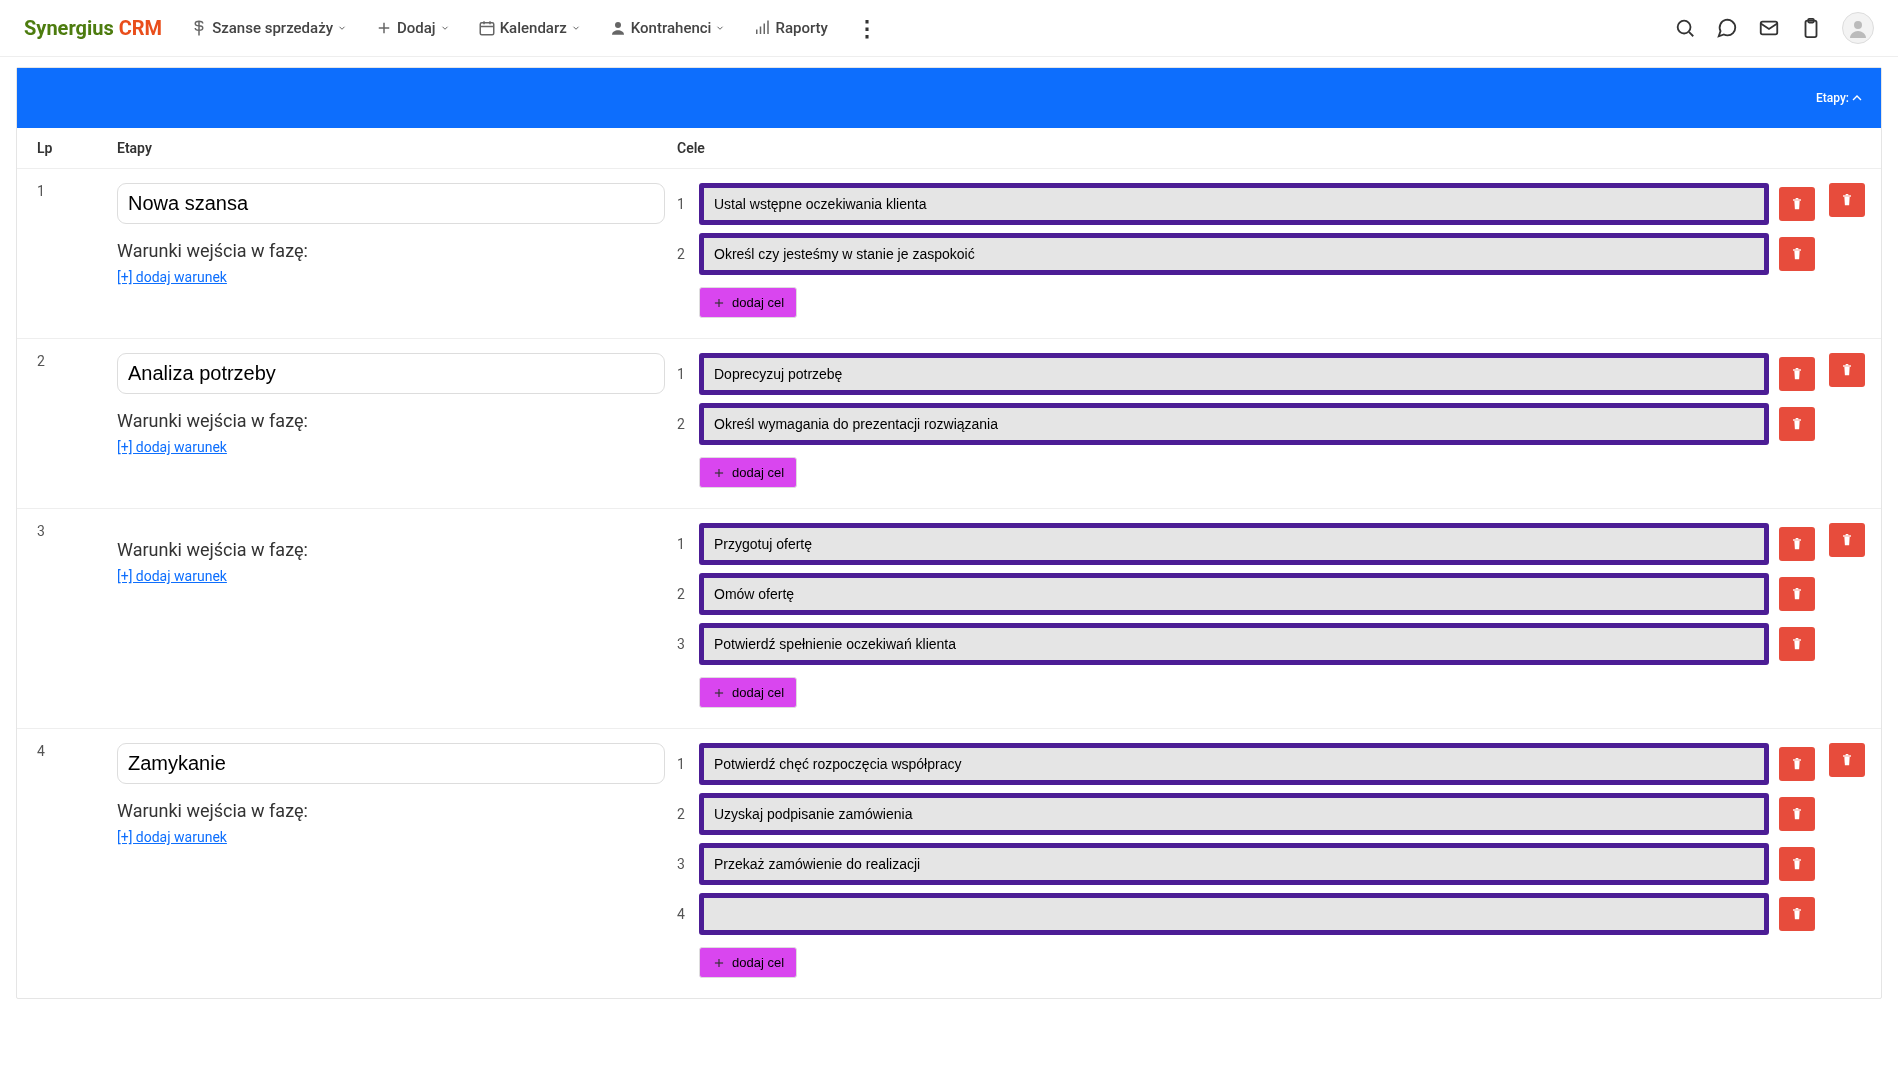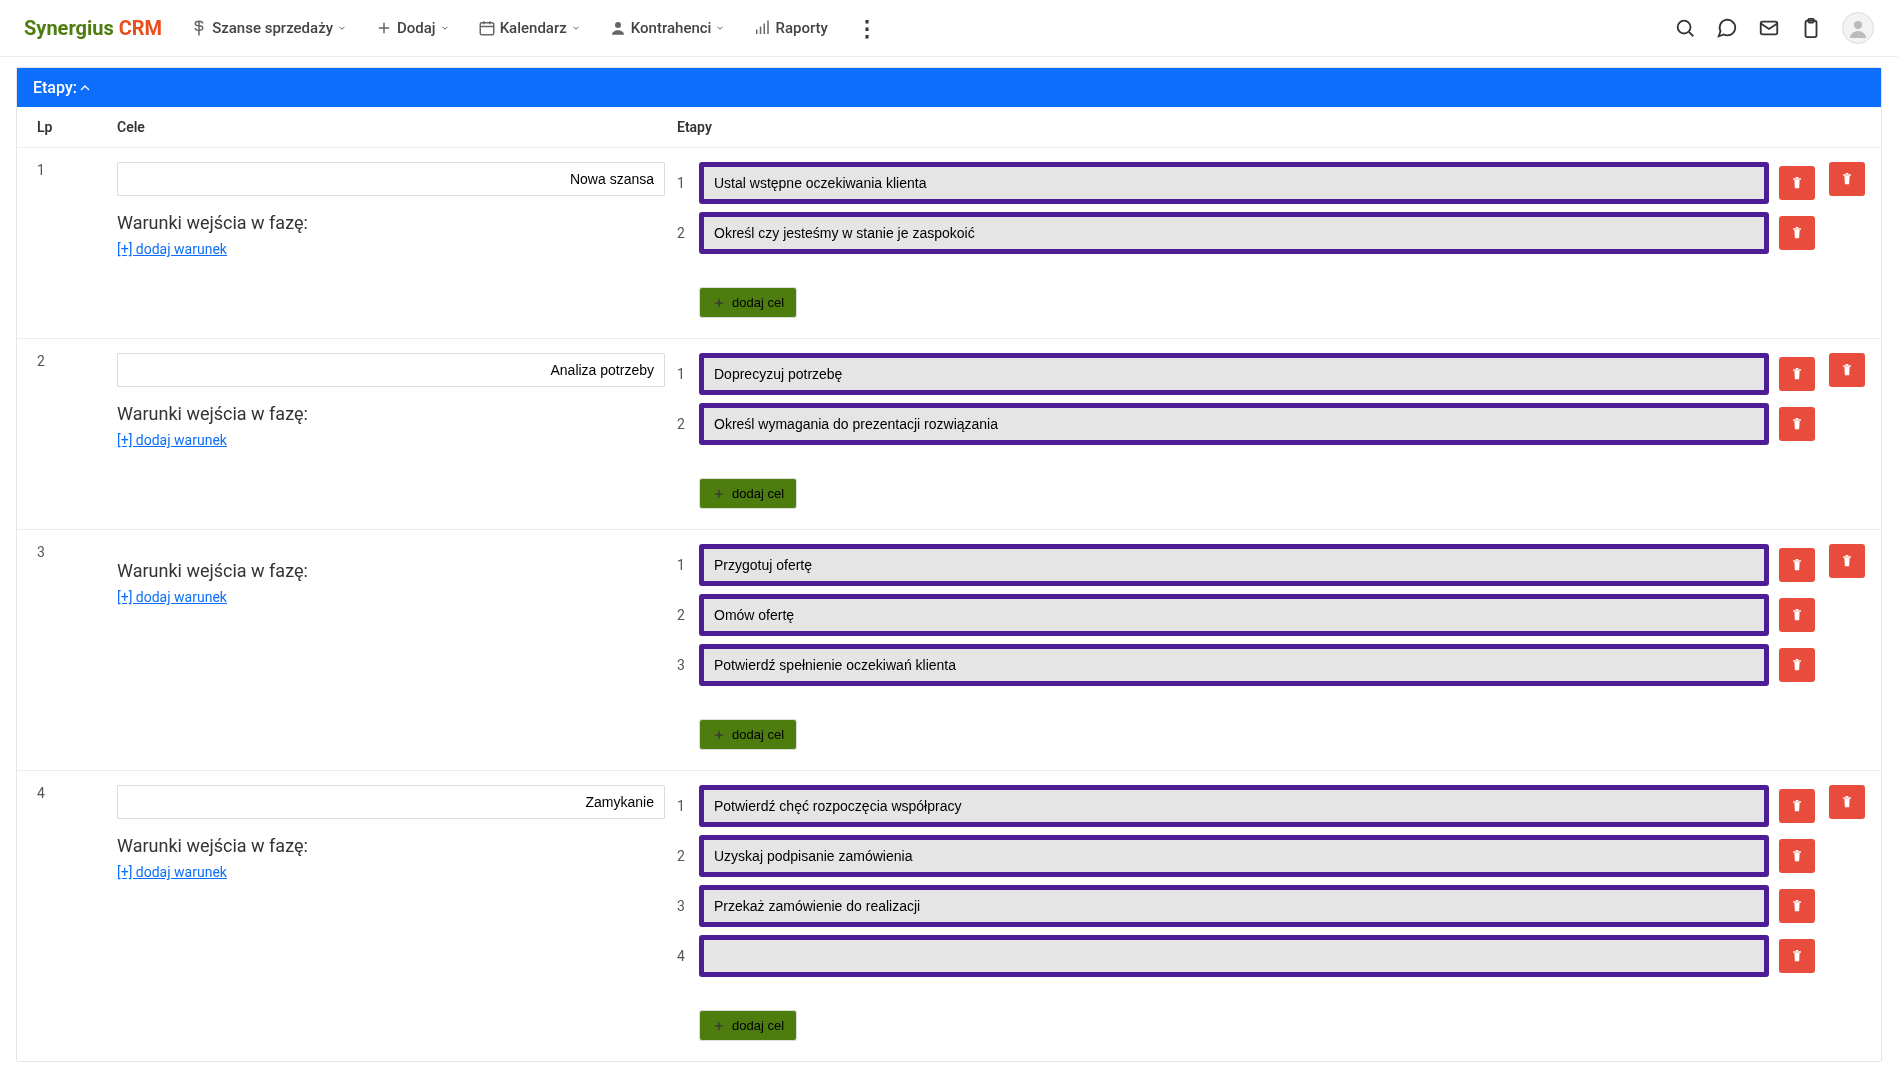--- a/index.html
+++ b/index.html
@@ -33,25 +33,25 @@
 .spacer { flex: 1; }
 .topbar-right { display: flex; align-items: center; gap: 20px; }
 .ticon { width: 22px; height: 22px; color: #333; cursor: pointer; display:flex; align-items:center; justify-content:center; }
 .avatar { width: 32px; height: 32px; border-radius: 50%; background: #f3f3f3; border: 1px solid #ddd; display:flex; align-items:center; justify-content:center; overflow:hidden; }
 .avatar svg { width: 24px; height: 24px; }
 
 .panel { margin: 10px 16px 30px; border: 1px solid #e5e5e5; border-radius: 2px; }
 .panel-header {
   background: #0d6efd;
   color: #fff;
-  padding: 10px 16px;
-  font-size: 16px;
+  padding: 22px 16px;
+  font-size: 12px;
   font-weight: 500;
   display: flex;
-  justify-content: flex-start;
+  justify-content: flex-end;
   align-items: center;
 }
 .panel-header .caret { width: 16px; height: 16px; fill: #fff; cursor:pointer; }
 
 .thead {
   display: grid;
   grid-template-columns: 80px 560px 1fr;
   padding: 12px 16px 12px 20px;
   font-weight: 600;
   font-size: 14px;
@@ -63,24 +63,23 @@
   border-top: 1px solid #eee;
   padding: 14px 16px 20px 20px;
 }
 .lp { color: #555; font-size: 14px; }
 .stage-col {}
 .stage-input {
   width: 100%;
   max-width: 548px;
   padding: 8px 10px;
   border: 1px solid #ddd;
-  border-radius: 1px;
-  font-size: 14px;
+  border-radius: 9px;
+  font-size: 20px;
   background: #fff;
-  text-align: right;
 }
 .cond-title {
   font-size: 18px;
   color: #333;
   margin: 16px 0 8px;
   font-weight: 400;
 }
 .add-cond {
   color: #0d6efd;
   text-decoration: underline;
@@ -109,26 +108,26 @@
   align-items: center;
   justify-content: center;
   cursor: pointer;
 }
 .del-btn svg { width: 16px; height: 16px; fill: #fff; }
 .add-goal-btn {
   display: inline-flex;
   align-items: center;
   gap: 6px;
   border: 1px solid #ddd;
-  background: #4d7c0f;
+  background: #d946ef;
   border-radius: 3px;
   padding: 7px 12px;
   font-size: 13px;
   cursor: pointer;
-  margin-top: 25px;
+  margin-top: 4px;
   margin-left: 22px;
   justify-content: center;
 }
 .add-goal-btn svg { width: 14px; height: 14px; }
 .stage-del { }
 .bar-icon svg { width: 18px; height: 18px; }
 .more-vert { font-size: 22px; font-weight:700; cursor:pointer; color:#333; }
 </style>
 </head>
 <body>
@@ -244,22 +243,22 @@
 <div class="panel">
   <div class="panel-header">
     <span>Etapy:</span>
     <svg class="caret" viewBox="0 0 24 24">
         <polyline points="6 15 12 9 18 15" fill="none" stroke="#fff" stroke-width="2"></polyline>
       </svg>
   </div>
 
   <div class="thead">
     <div>Lp</div>
+    <div>Etapy</div>
     <div>Cele</div>
-    <div>Etapy</div>
   </div>
 
   <div id="stages-container">
       <div class="stage-row">
         <div class="lp">1</div>
         <div class="stage-col"><input class="stage-input" value="Nowa szansa" style=""><div class="cond-title">Warunki wejścia w fazę:</div><a class="add-cond">[+] dodaj warunek</a></div>
         <div class="goals-col">
           <div class="goals-list"><div class="goal-item">
               <div class="goal-num">1</div>
               <input class="goal-input" value="Ustal wstępne oczekiwania klienta" style="">

